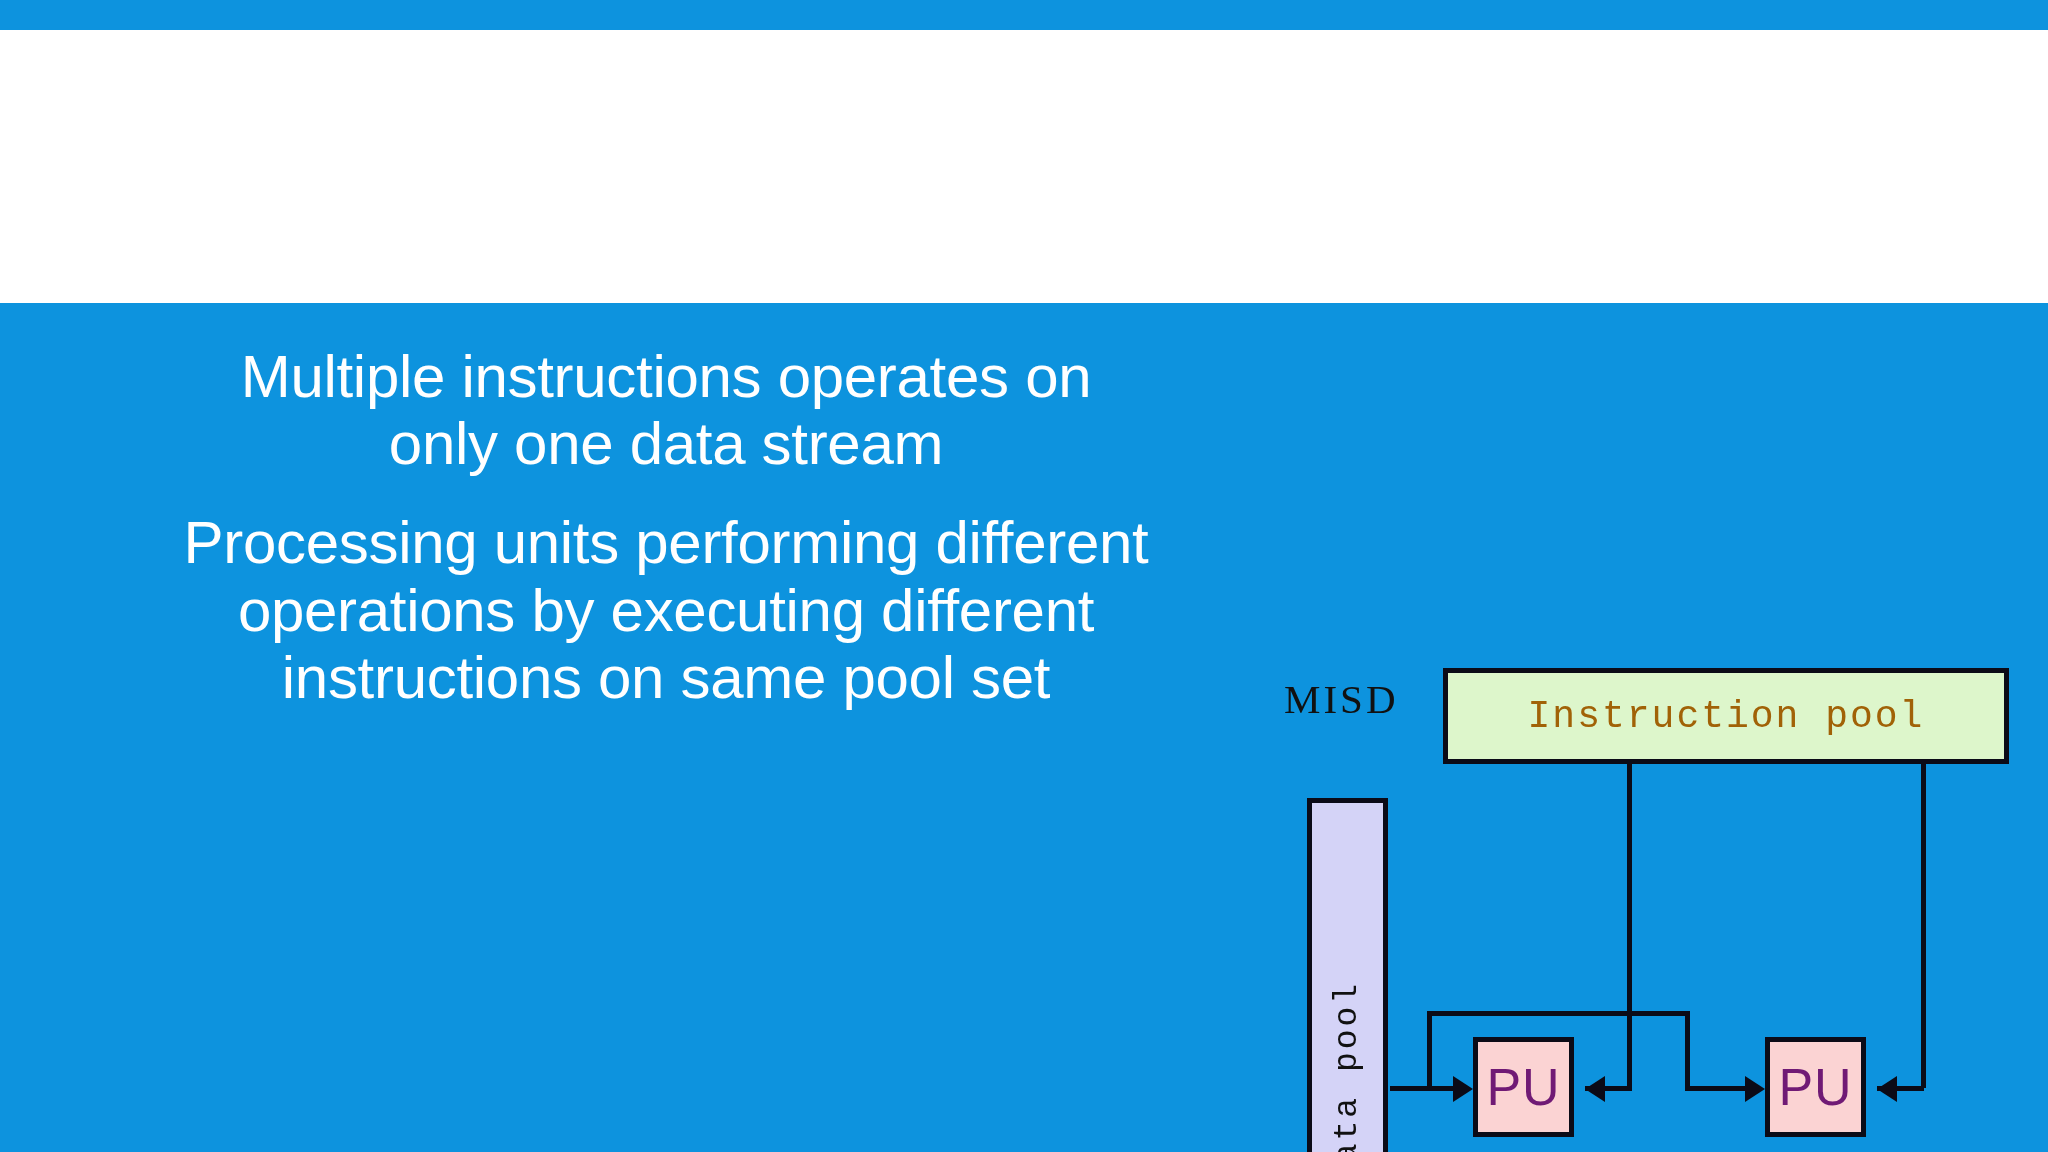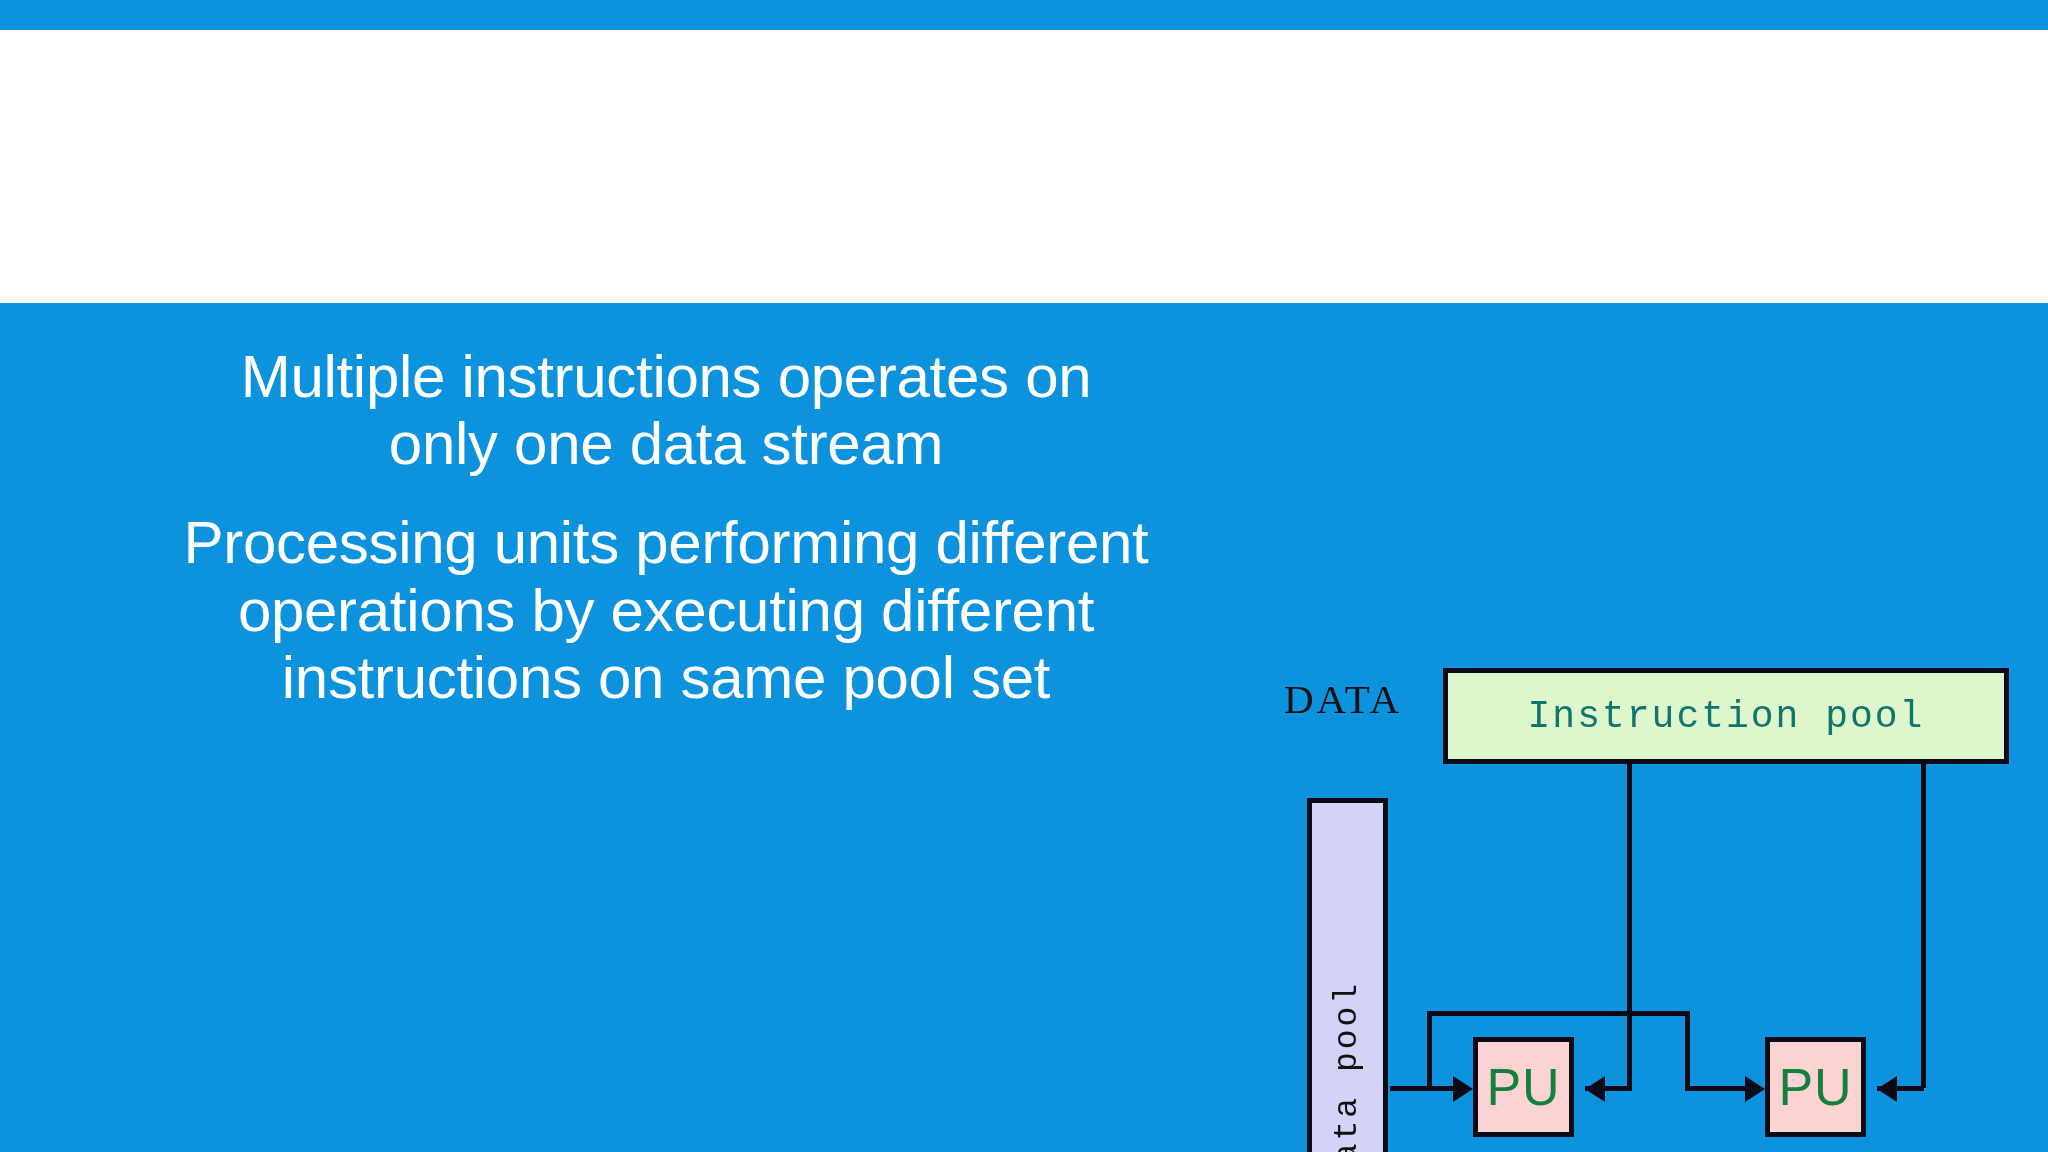--- a/index.html
+++ b/index.html
@@ -72,40 +72,40 @@
     border:5px solid #0b0b17;
     box-sizing:border-box;
     display:flex;align-items:center;justify-content:center;
   }
   .instr-pool{
     left:163px;top:25px;width:566px;height:96px;
     background:#DDF6CB;
   }
   .instr-pool span{
     font-family:"Liberation Mono", monospace;
-    font-size:38px;color:#0f766e;letter-spacing:2px;
+    font-size:38px;color:#a16207;letter-spacing:2px;
   }
   .data-pool{
     left:27px;top:155px;width:81px;height:570px;
     background:#D4D3F7;
   }
   .data-pool span{
     font-family:"Liberation Mono", monospace;
     font-size:33px;color:#111111;letter-spacing:3px;
     transform:rotate(-90deg);
     white-space:nowrap;
   }
   .pu{
     background:#FBD3D3;
     width:101px;height:100px;
     border:5px solid #0b0b17;
   }
   .pu span{
     font-family:"Liberation Sans", sans-serif;
-    font-size:52px;color:#15803d;font-weight:400;letter-spacing:1px;
+    font-size:52px;color:#701a75;font-weight:400;letter-spacing:1px;
   }
   .pu1{left:193px;top:394px;}
   .pu2{left:485px;top:394px;}
 
   
   .wire{position:absolute;background:#0b0b17;}
   
   .w-v1{left:347px;top:121px;width:5px;height:324px;}
   
   .w-v2{left:641px;top:121px;width:5px;height:324px;}
@@ -153,21 +153,21 @@
     <div class="body-text">
       <p class="para">Multiple instructions operates on
 only one data stream</p>
       <p class="para">Processing units performing different
 operations by executing different
 instructions on same pool set</p>
     </div>
 
     <div class="diagram">
 
-      <div class="dg-label">DATA</div>
+      <div class="dg-label">MISD</div>
 
       <div class="box instr-pool">
         <span>Instruction pool</span>
       </div>
 
       <div class="box data-pool">
         <span>Data pool</span>
       </div>
 
       <div class="box pu pu1">

